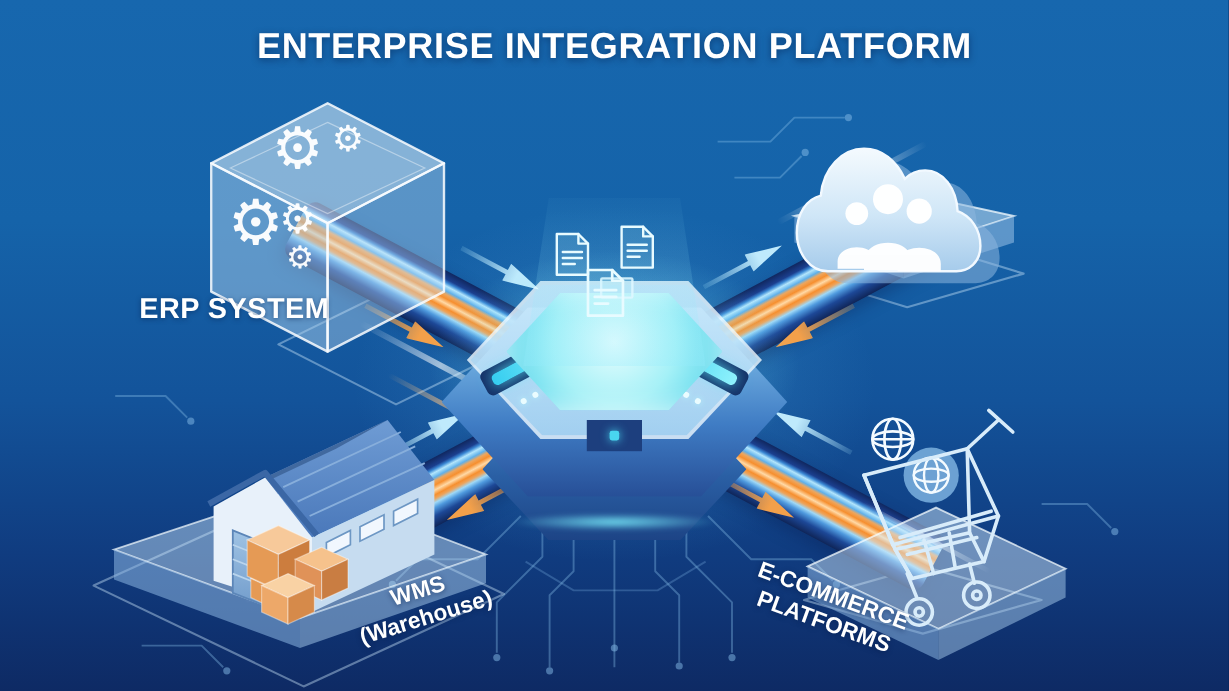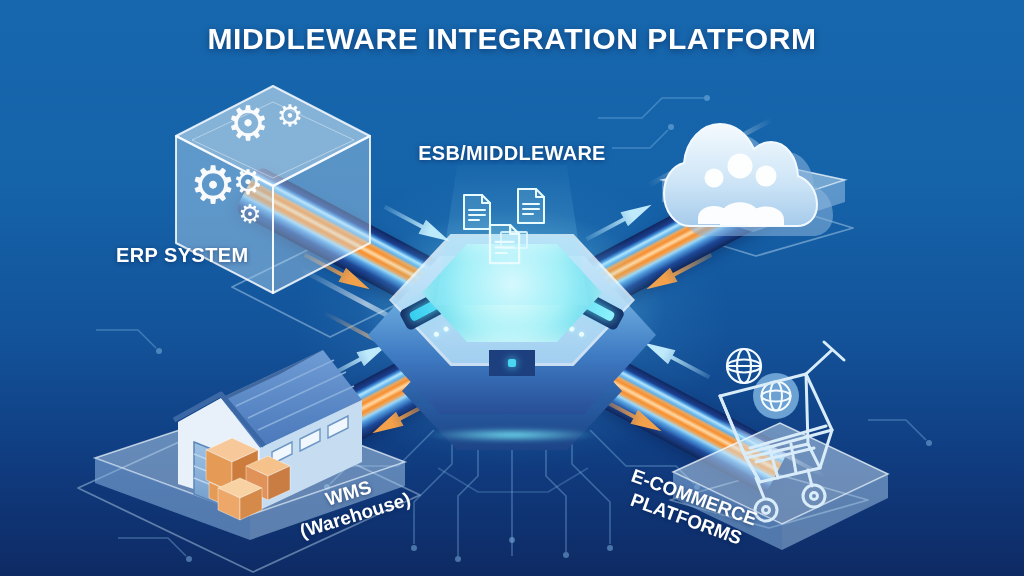--- a/index.html
+++ b/index.html
@@ -11,21 +11,21 @@
   .abs{position:absolute;}
   
   #centerGlow{left:292px;top:170px;width:440px;height:300px;z-index:1;
     background:radial-gradient(ellipse at 50% 50%,rgba(90,180,235,.30),rgba(90,180,235,0) 70%);}
   #circuits{left:0;top:0;z-index:2;}
   
   #title{left:0;top:22px;width:1024px;text-align:center;z-index:13;color:#fff;
     font-size:30px;font-weight:700;letter-spacing:.6px;text-shadow:0 2px 6px rgba(0,25,70,.5);}
   
   .lbl{position:absolute;color:#fff;font-weight:700;z-index:12;text-shadow:0 1px 4px rgba(0,25,70,.5);}
-  #lbl-erp{left:116px;top:244px;font-size:20px;letter-spacing:.4px;}
+  #lbl-erp{left:116px;top:244px;font-size:24px;letter-spacing:.4px;}
   #lbl-crm{left:786px;top:246px;font-size:20px;letter-spacing:.4px;}
   #lbl-hub{left:392px;top:141px;width:240px;text-align:center;font-size:20px;line-height:1.25;letter-spacing:.3px;}
   #lbl-wms{left:262px;top:482px;width:180px;text-align:center;font-size:19px;line-height:1.2;transform:rotate(-17deg);}
   #lbl-ecom{left:600px;top:486px;width:180px;text-align:center;font-size:19px;line-height:1.2;transform:rotate(20deg);}
   
   .pipe{position:absolute;width:250px;height:52px;border-radius:9px;z-index:3;
     box-shadow:0 5px 12px rgba(8,28,80,.35);
     background:linear-gradient(180deg,
       #10275f 0%,#1b3f8e 12%,#3c8ad6 17%,#b2e5fc 22%,#5fb0ea 29%,
       #eda65e 34%,#f68f2f 40%,#ffd9a6 47%,#f68f2f 54%,#eda45c 59%,
@@ -138,21 +138,21 @@
         <circle cx="189" cy="559" r="3"></circle>
     </g>
     <g fill="none" stroke="#cde6fa" stroke-opacity=".42" stroke-width="1.8" stroke-linejoin="round">
       <polygon points="232,287 330,239 428,289 330,337"></polygon>
       <polygon points="658,226 755,198 853,228 756,256"></polygon>
       <polygon points="78,488 245,412 420,495 253,572"></polygon>
       <polygon points="670,500 769,472 868,500 769,528"></polygon>
     </g>
   </svg>
 
-  <div id="title" class="abs">MIDDLEWARE INTEGRATION PLATFORM</div>
+  <div id="title" class="abs">ENTERPRISE INTEGRATION PLATFORM</div>
 
   <div class="pipe" id="pipe-tl"></div>
   <div class="pipe" id="pipe-tr"></div>
   <div class="pipe" id="pipe-bl"></div>
   <div class="pipe" id="pipe-br"></div>
 
   <div class="streak" id="st1"></div>
   <div class="streak or" id="st2"></div>
   <div class="streak" id="st3"></div>
   <div class="streak" id="st4"></div>
@@ -349,21 +349,20 @@
       <path d="M102,122 L178,100 M108,136 L166,122 M122,124 L130,152 M143,118 L148,147"></path>
       <path d="M108,152 L116,172 M160,144 L164,160"></path>
       <circle cx="118" cy="184" r="11"></circle>
         <circle cx="118" cy="184" r="3.5"></circle>
       <circle cx="166" cy="170" r="11"></circle>
         <circle cx="166" cy="170" r="3.5"></circle>
     </g>
   </svg>
 
   <div class="lbl" id="lbl-hub">
-    <div>ESB/MIDDLEWARE</div>
   </div>
   <div class="lbl" id="lbl-erp">ERP SYSTEM</div>
   <div class="lbl" id="lbl-wms">
     <div>WMS</div>
     <div>(Warehouse)</div>
   </div>
   <div class="lbl" id="lbl-ecom">
     <div>E-COMMERCE</div>
     <div>PLATFORMS</div>
   </div>

